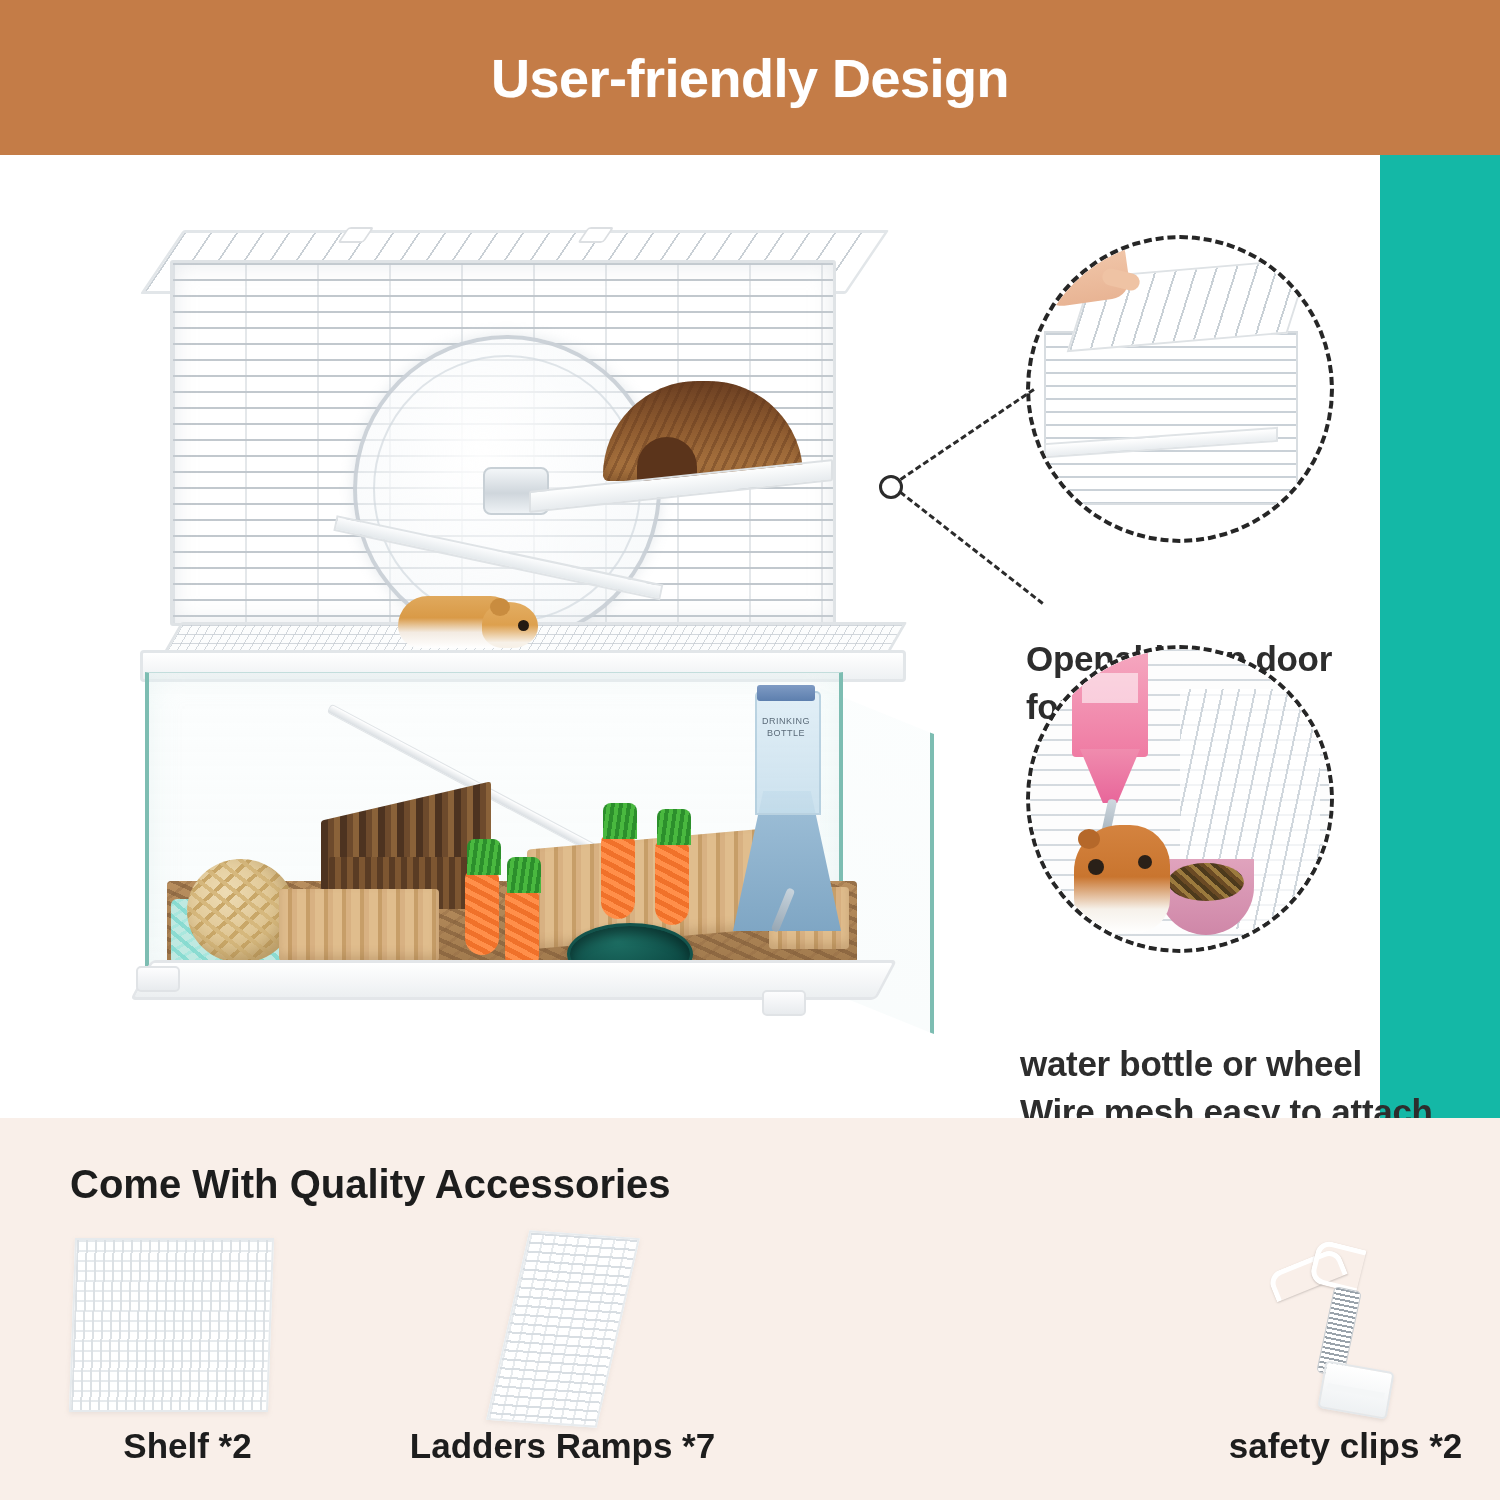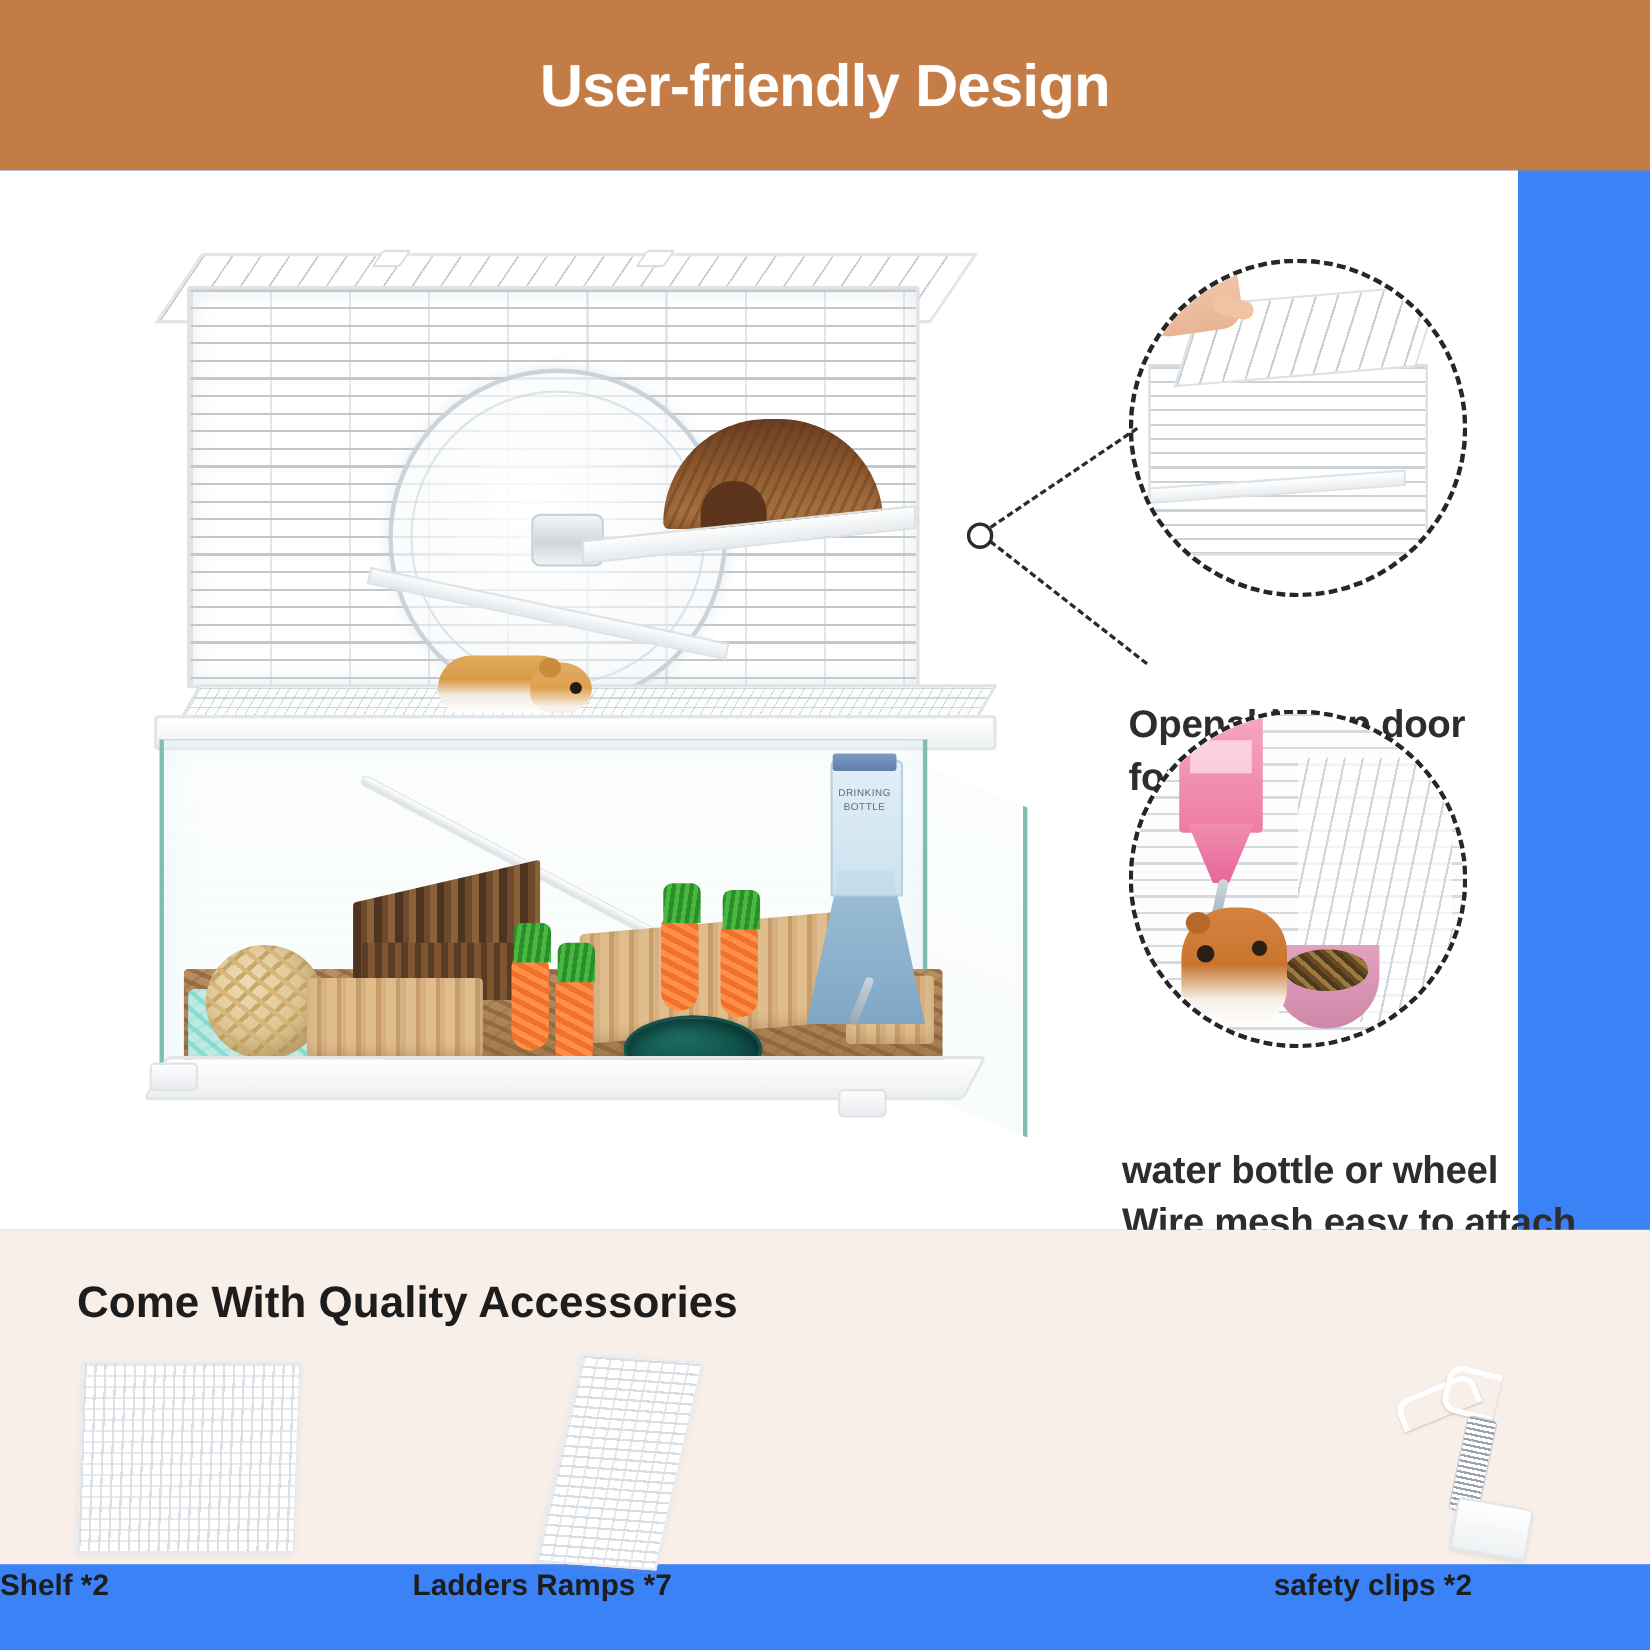--- a/index.html
+++ b/index.html
@@ -1,21 +1,21 @@
 <!DOCTYPE html>
 <html><head>
 <meta charset="utf-8">
 <style>
   html,body{margin:0;padding:0;}
   body{
     width:1500px;height:1500px;background:#ffffff;
     font-family:"Liberation Sans", sans-serif;
     overflow:hidden;position:relative;
   }
-  .page{position:relative;width:1500px;height:1500px;overflow:hidden;background:#3b82f6;}
+  .page{position:relative;width:1500px;height:1500px;overflow:hidden;background:#14b8a6;}
 
   
   .header{
     position:absolute;left:0;top:0;width:1500px;height:155px;
     background:#c47c47;display:flex;align-items:center;justify-content:center;
   }
   .header-title{
     color:#ffffff;font-size:54px;font-weight:bold;letter-spacing:-0.5px;
     font-family:"Liberation Sans", sans-serif;
     text-shadow:0 0 1px rgba(255,255,255,.4);
@@ -359,32 +359,32 @@
 
   .callout-text{
     position:absolute;color:#2d2d2d;font-size:35px;line-height:48px;font-weight:600;
     font-family:"Liberation Sans", sans-serif;letter-spacing:-0.3px;
   }
   .ct-1{left:1026px;top:480px;width:450px;}
   .ct-2{left:1020px;top:885px;width:460px;}
 
   
   .accessories{
-    position:absolute;left:0;top:1118px;width:1500px;height:304px;background:#f9efe9;
+    position:absolute;left:0;top:1118px;width:1500px;height:382px;background:#f9efe9;
   }
   .acc-title{
     position:absolute;left:70px;top:44px;color:#1d1d1d;font-size:40px;font-weight:bold;
     font-family:"Liberation Sans", sans-serif;
   }
   .acc-row{position:absolute;left:0;top:112px;width:1500px;height:270px;}
   .acc-item{position:absolute;width:375px;height:270px;}
   .acc-art{position:absolute;left:0;top:0;width:375px;height:200px;}
   .acc-label{
-    position:absolute;left:0;top:196px;width:375px;
-    color:#1d1d1d;font-size:27px;font-weight:bold;font-family:"Liberation Sans", sans-serif;
+    position:absolute;left:0;top:196px;width:375px;text-align:center;
+    color:#1d1d1d;font-size:35px;font-weight:bold;font-family:"Liberation Sans", sans-serif;
   }
 
   .art-shelf{
     position:absolute;left:72px;top:8px;width:195px;height:170px;
     background:
       repeating-linear-gradient(to right, rgba(218,223,227,.95) 0 2px, rgba(255,255,255,0) 2px 9px),
       repeating-linear-gradient(to bottom, rgba(224,229,233,.8) 0 2px, rgba(255,255,255,0) 2px 10px),
       #ffffff;
     border:2px solid #e6eaed;transform:skewX(-2deg);
     box-shadow:0 2px 5px rgba(170,160,155,.18);

